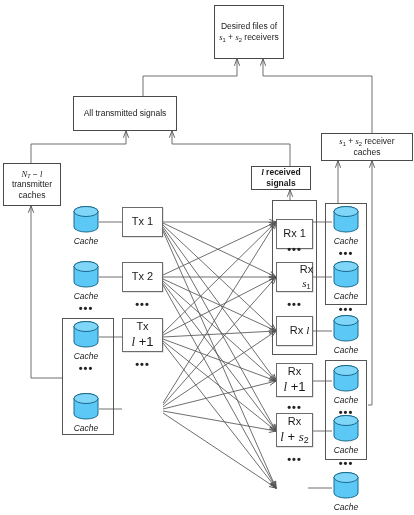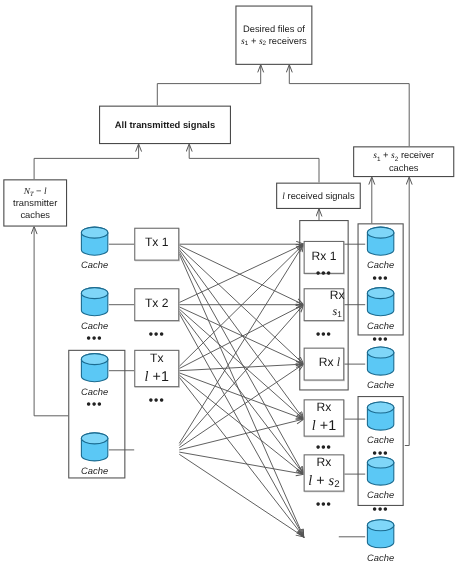--- a/index.html
+++ b/index.html
@@ -94,33 +94,33 @@
     </g>
   </svg>
 
   <div class="box hdrbox" style="left:214px;top:5px;width:70px;height:54px;">
     <span>
       <span>Desired files of</span><br>
       <span><i>s</i><sub>1</sub> + <i>s</i><sub>2</sub> receivers</span>
     </span>
   </div>
 
-  <div class="box hdrbox" style="left:90px;top:96px;width:120px;height:35px;font-weight:bold;">
+  <div class="box hdrbox" style="left:73px;top:96px;width:104px;height:35px;">
     <span>All transmitted signals</span>
   </div>
 
   <div class="box hdrbox" style="left:321px;top:133px;width:92px;height:28px;">
     <span><i>s</i><sub>1</sub> + <i>s</i><sub>2</sub> receiver caches</span>
   </div>
 
   <div class="box hdrbox" style="left:3px;top:163px;width:58px;height:43px;">
     <span><i>N<sub>T</sub></i> − <i>l</i><br>transmitter<br>caches</span>
   </div>
 
-  <div class="box hdrbox" style="left:251px;top:166px;width:77px;height:24px;">
+  <div class="box hdrbox" style="left:251px;top:166px;width:60px;height:24px;font-weight:bold;">
     <span><i>l</i> received signals</span>
   </div>
 
   <div class="grp" style="left:62px;top:318px;width:52px;height:117px;"></div>
   <div class="grp" style="left:272px;top:200px;width:45px;height:155px;"></div>
   <div class="grp" style="left:325px;top:203px;width:42px;height:102px;"></div>
   <div class="grp" style="left:325px;top:360px;width:42px;height:100px;"></div>
 
   <div class="cyl" style="left:71px;top:205px;">
     <svg width="30" height="30" viewBox="0 0 30 30">

